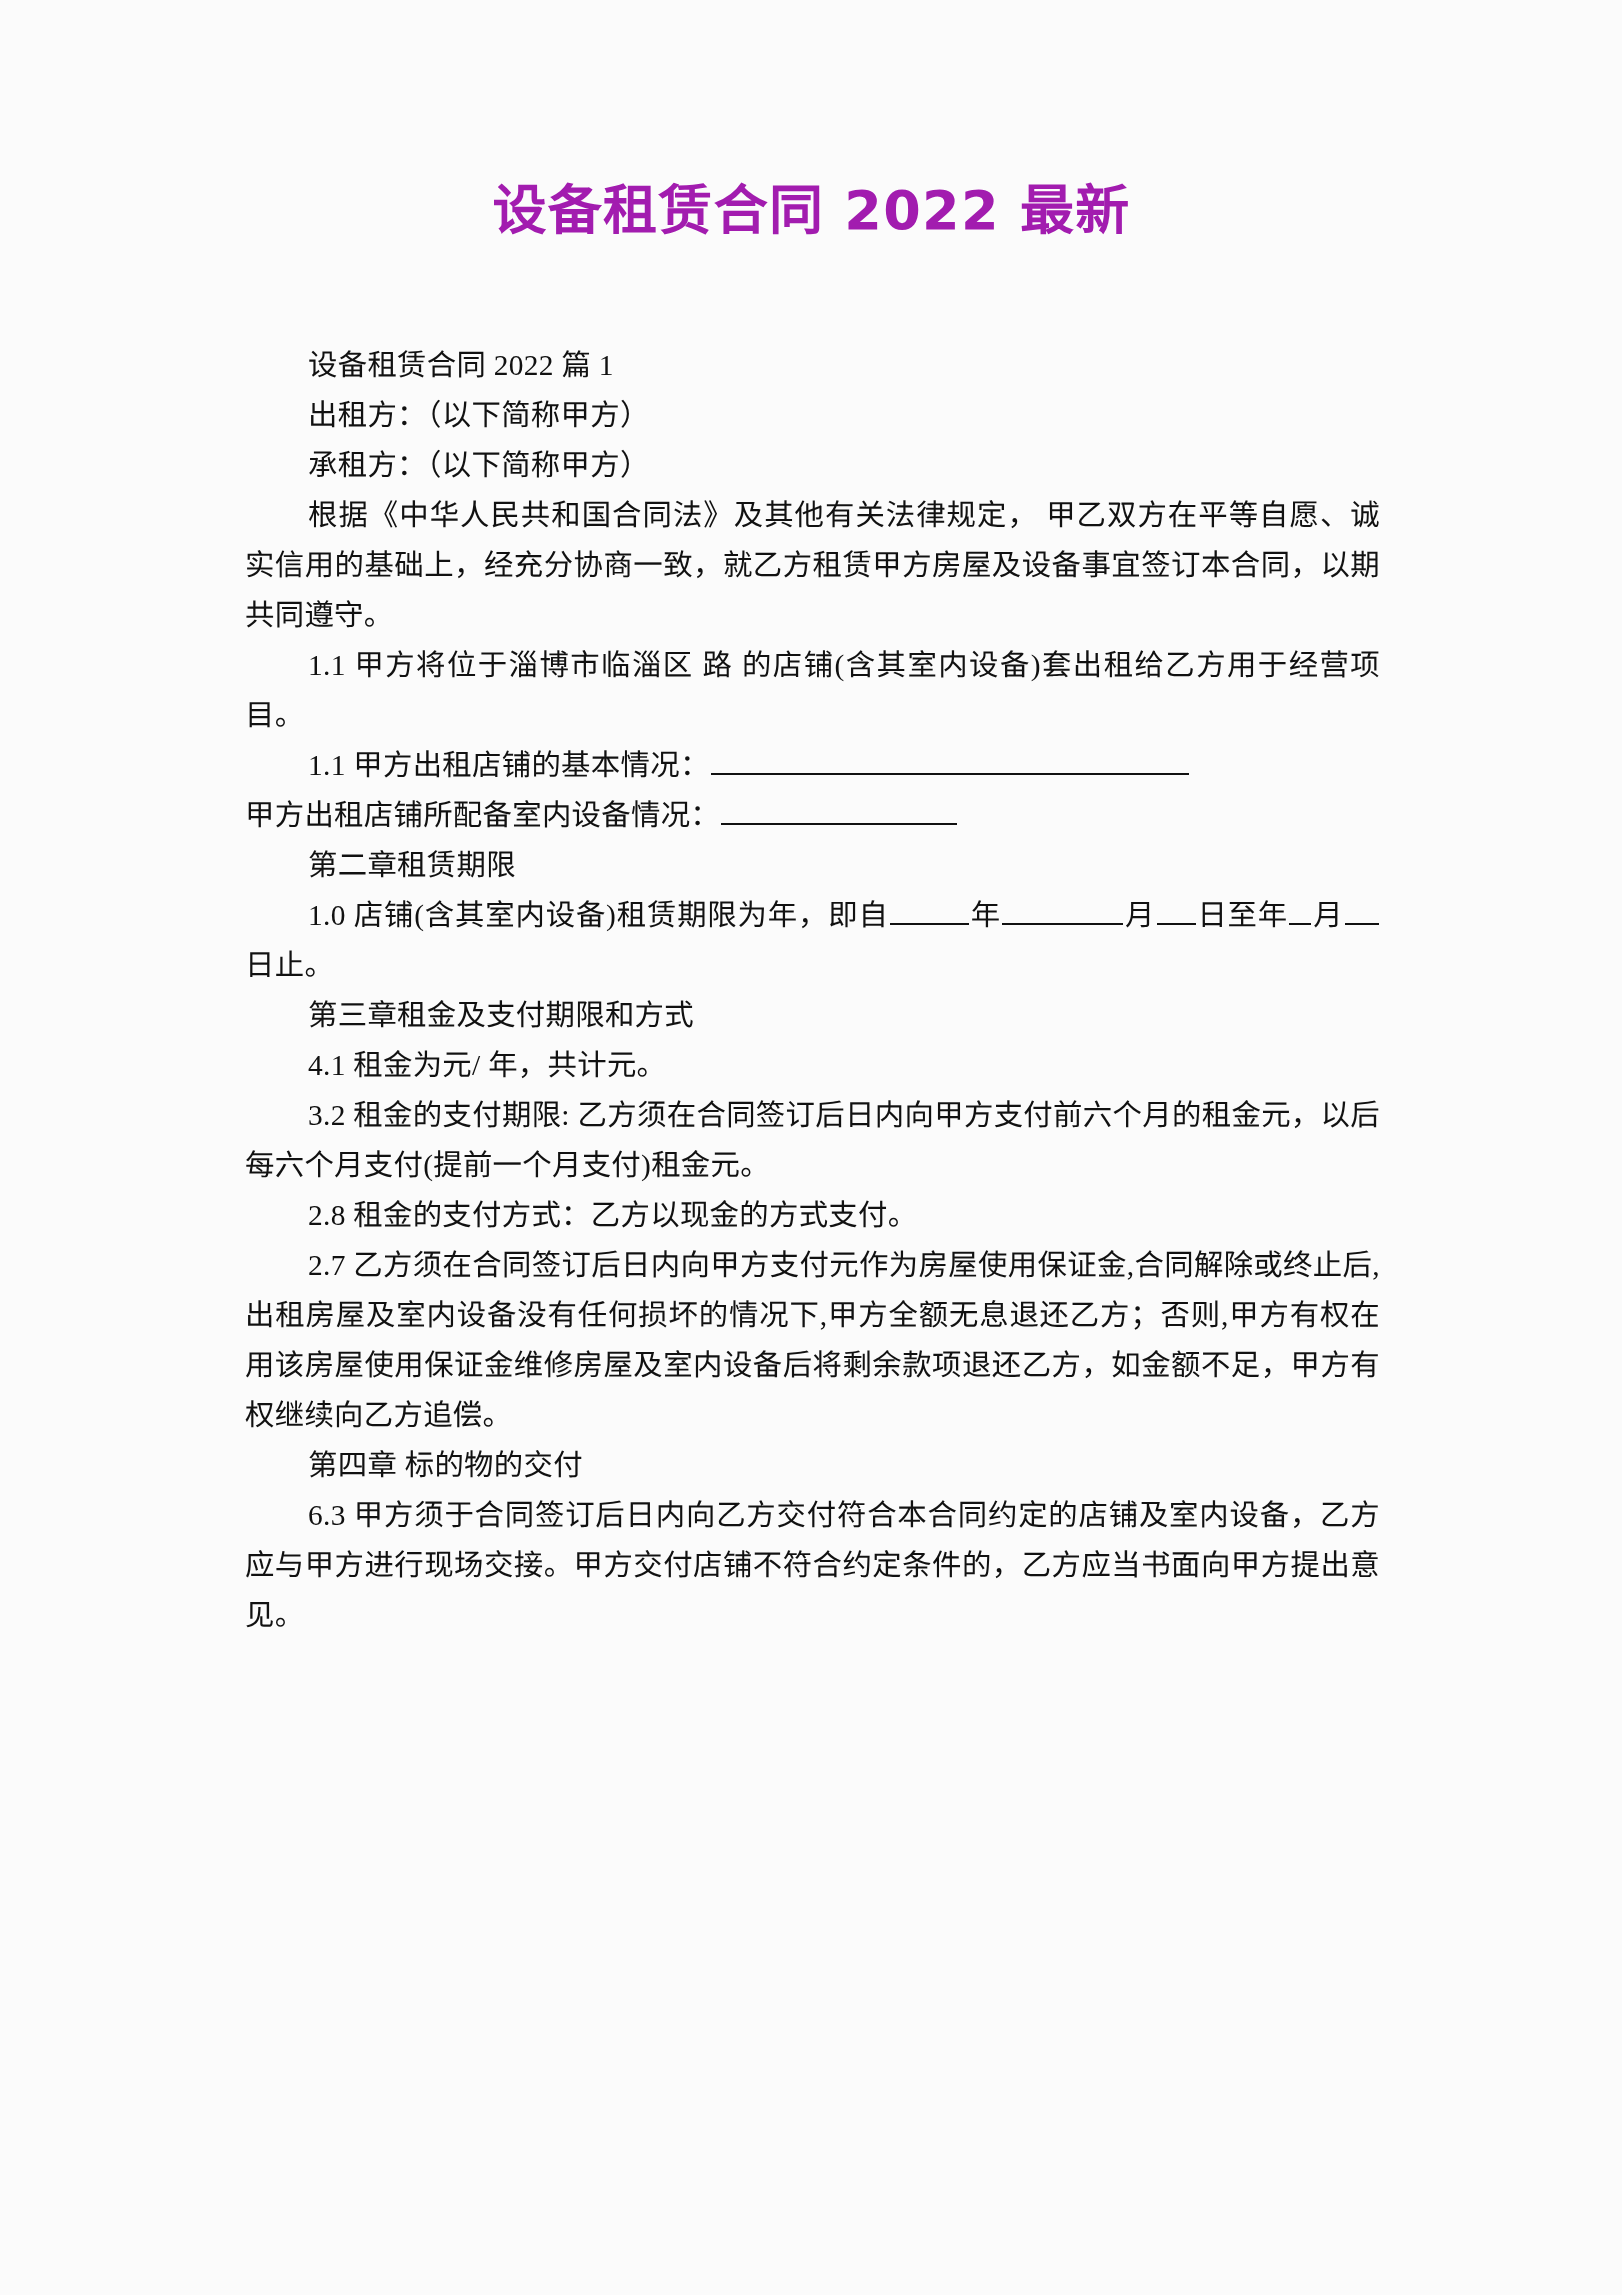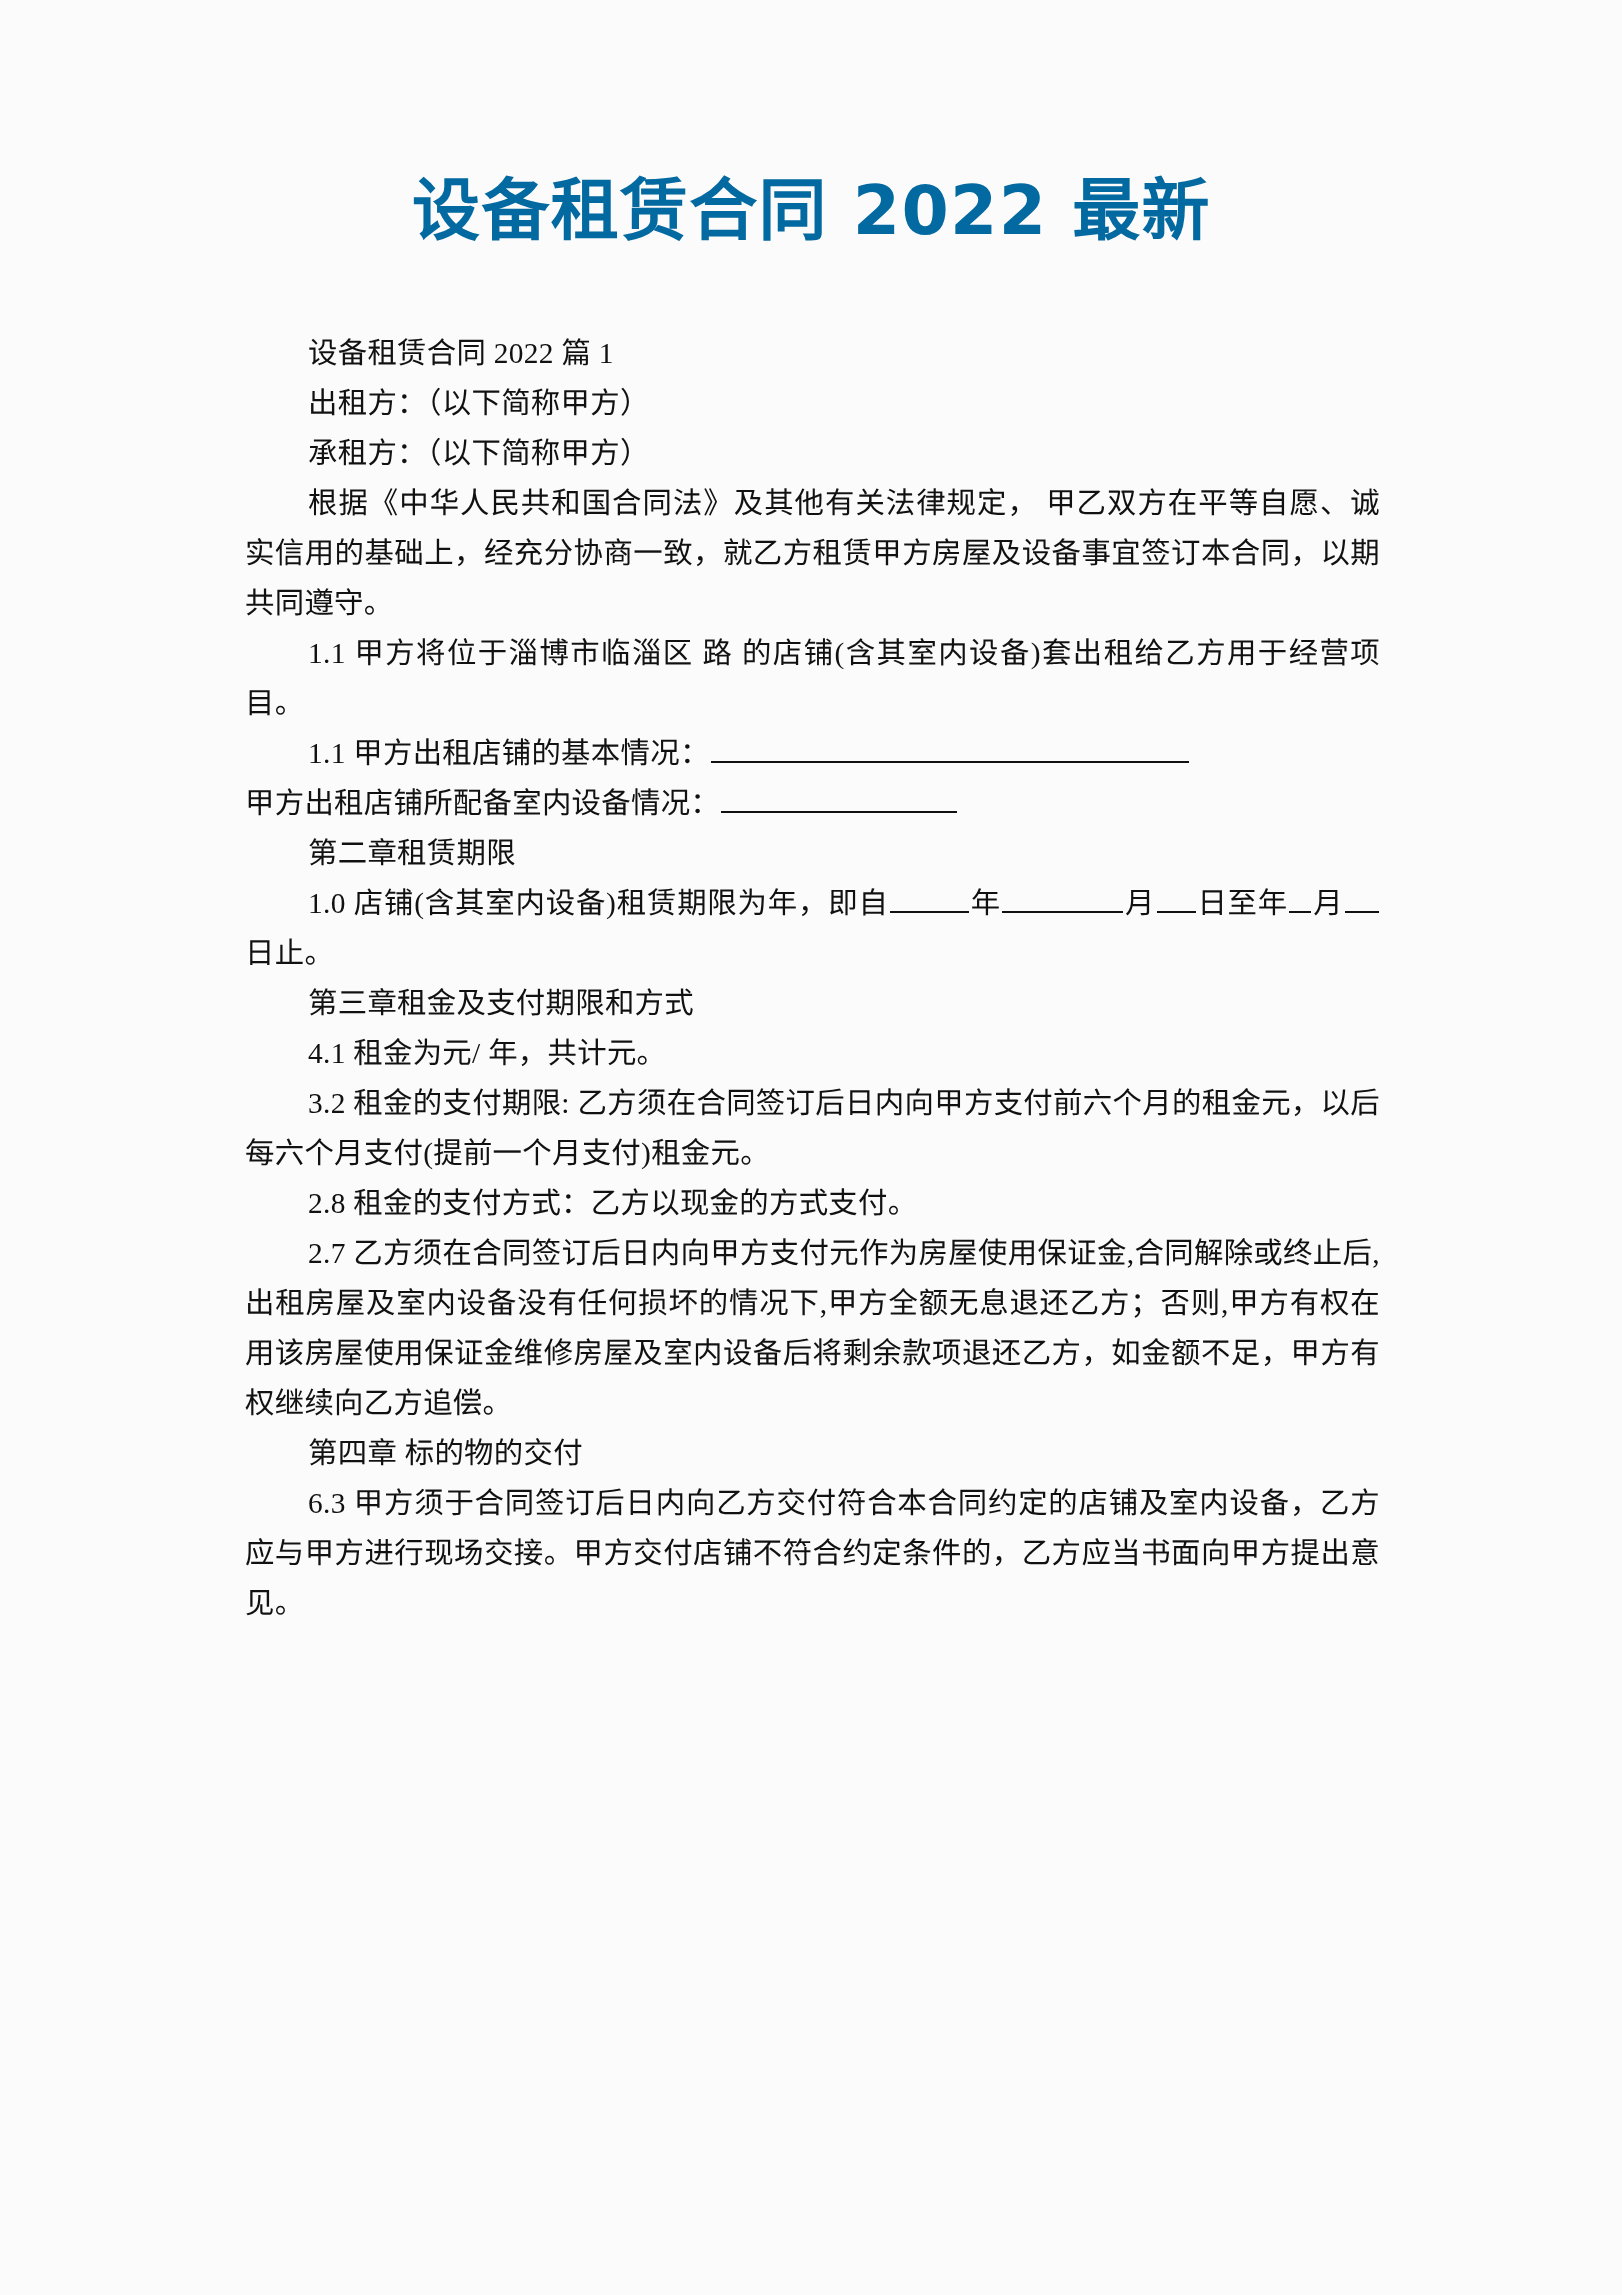--- a/index.html
+++ b/index.html
@@ -29,30 +29,30 @@
   .doc-title {
     margin: 0;
     padding: 0;
     position: absolute;
     left: 0;
     top: 175px;
     width: 1623px;
     text-align: center;
     font-family: "DejaVu Sans", "Liberation Sans", sans-serif;
     font-weight: 700;
-    font-size: 68px;
+    font-size: 54px;
     line-height: 72px;
     letter-spacing: 1.3px;
-    color: #0369a1;
+    color: #a21caf;
   }
 
   .body-block {
     position: absolute;
     left: 245px;
-    top: 328px;
+    top: 340px;
     width: 1135px;
   }
 
   p.para {
     margin: 0 0 0 0;
     padding: 0;
     font-size: 29.4px;
     line-height: 50px;
     letter-spacing: 0.3px;
     text-align: justify;

